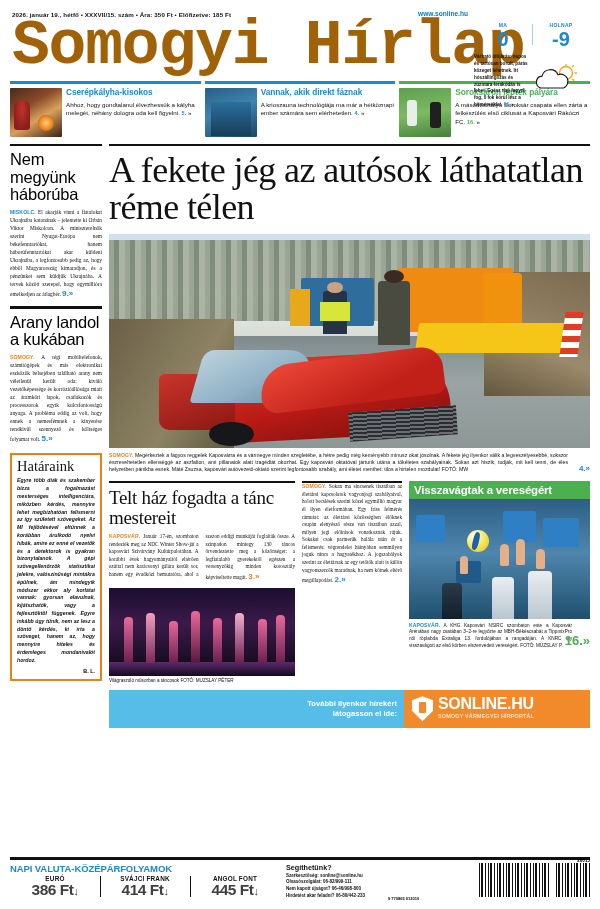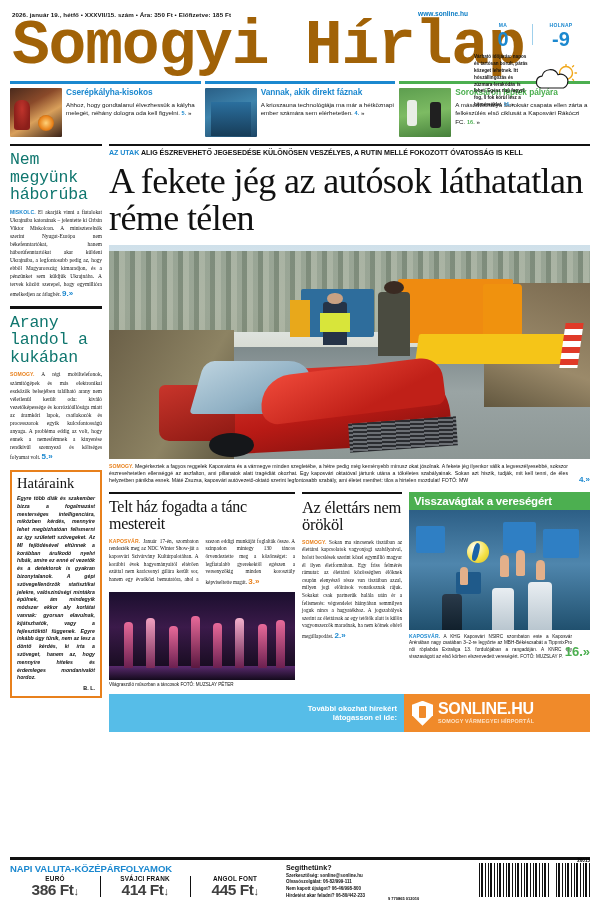--- a/index.html
+++ b/index.html
@@ -58,22 +58,22 @@
   .pg.blue{color:#1b88cf;} .pg.green{color:#4caf50;}
 
   
   .body-grid { display:flex; padding: 7px 10px 0 10px; gap:7px; }
   .col-left { width:92px; flex-shrink:0; }
   .col-main { flex:1; min-width:0; }
 
   .rule-thick { height:2.5px; background:#111; }
 
   .sb-head {
-    font-family:Liberation Mono, monospace;
-    font-size:16.5px; line-height:1.06; font-weight:400; color:#0f766e;
+    font-family:Liberation Sans, sans-serif;
+    font-size:16.5px; line-height:1.06; font-weight:400; color:#000000;
     margin:5px 0 4px 0; letter-spacing:-.2px;
   }
   .sb-body { font-size:5.4px; line-height:1.48; text-align:justify; color:#111; font-family:"Liberation Serif", serif; }
   .kicker { font-weight:800; font-family:"Liberation Sans", sans-serif; font-size:5.1px; letter-spacing:.1px; }
   .kicker.blue{color:#1b88cf;} .kicker.orange{color:#e8801c;}
   .pgbig { font-weight:800; font-family:"Liberation Sans",sans-serif; font-size:8px; }
   .pgbig.blue{color:#1b88cf;} .pgbig.orange{color:#e8801c;} .pgbig.green{color:#4caf50;}
 
   
   .op-box { border:2.5px solid #e8801c; margin-top:8px; padding:4px 5px 5px 5px; }
@@ -122,21 +122,21 @@
     background:repeating-linear-gradient(180deg,#2a2c30 0 2px,#6b6f74 2px 4px); transform:rotate(-4deg); }
 
   .caption { font-size:5.2px; line-height:1.42; text-align:justify; color:#111; margin-top:4px; position:relative; padding-right:22px; }
   .caption .pgbig { position:absolute; right:0; bottom:-1px; }
 
   
   .lower { display:flex; gap:7px; margin-top:7px; }
   .lc1 { width:186px; }
   .lc2 { width:100px; }
   .lc3 { flex:1; }
-  .lc-head { font-family:"Liberation Serif",serif; font-size:16px; line-height:1.05; margin:5px 0 5px 0; color:#111; letter-spacing:-.3px; }
+  .lc-head { font-family:"Liberation Serif",serif; font-size:19px; line-height:1.05; margin:5px 0 5px 0; color:#111; letter-spacing:-.3px; }
   .lc2 .lc-head { font-size:16.5px; }
   .two-col { column-count:2; column-gap:7px; }
   .art-body { font-size:5.2px; line-height:1.46; text-align:justify; color:#111; font-family:"Liberation Serif",serif; }
 
   .dance-photo { height:88px; margin-top:5px; background:linear-gradient(180deg,#1b0f2e 0%,#3b1a4a 40%,#0d0814 100%); position:relative; overflow:hidden; }
   .dancer { position:absolute; bottom:14%; width:9px; height:46px; background:linear-gradient(180deg,#e86a9a,#6b2050); border-radius:4px 4px 1px 1px; }
   .dance-floor { position:absolute; left:0; right:0; bottom:0; height:16%; background:linear-gradient(180deg,#5a2a6e,#140a1c); }
   .dance-cap { font-size:4.6px; margin-top:2px; color:#111; }
 
   
@@ -279,21 +279,20 @@
       <div class="op-box">
         <div class="op-title">Határaink</div>
         <div class="op-text">Egyre több diák és szakember bízza a fogalmazást mesterséges intelligenciára, miközben kérdés, mennyire lehet megbízhatóan felismerni az így született szövegeket. Az MI fejlődésével eltűnnek a korábban árulkodó nyelvi hibák, amire ez enné el vezetők és a detektorok is gyakran bizonytalanok. A gépi szövegellenőrzők statisztikai jelekre, valószínűségi mintákra épülnek, ám mindegyik módszer ekkor aly korlátai vannak: gyorsan elavulnak, kijátszhatók, vagy a fejlesztőktől függenek. Egyre inkább úgy tűnik, nem az lesz a döntő kérdés, ki írta a szöveget, hanem az, hogy mennyire hiteles és érdemleges mondanivalót hordoz.</div>
         <div class="op-sig">B. L.</div>
       </div>
     </div>
 
     <div class="col-main">
 
       <div class="rule-thick"></div>
-      <div class="lead-over"><span class="tag">AZ UTAK</span> <span>ALIG ÉSZREVEHETŐ JEGESEDÉSE KÜLÖNÖSEN VESZÉLYES, A RUTIN MELLÉ FOKOZOTT ÓVATOSSÁG IS KELL</span></div>
       <div class="lead-h">A fekete jég az autósok láthatatlan réme télen</div>
 
       <div class="lead-photo">
         <div class="sky"></div>
         <div class="trees"></div>
         <div class="road"></div>
         <div class="verge-l"></div>
         <div class="verge-r"></div>
         <div class="truck1"></div>
         <div class="truck2"></div>
@@ -329,21 +328,20 @@
             <div class="dancer" style="left:56%;height:45px"></div>
             <div class="dancer" style="left:68%;height:50px;background:linear-gradient(180deg,#f2b0cc,#6b2050)"></div>
             <div class="dancer" style="left:80%;height:44px"></div>
             <div class="dancer" style="left:90%;height:48px"></div>
           </div>
           <div class="dance-cap"><span>Világraszóló műsorban a táncosok</span> <span>FOTÓ: MUZSLAY PÉTER</span></div>
         </div>
 
         <div class="lc2">
           <div class="rule-thick"></div>
-          <div class="lc-head">Az élettárs nem örököl</div>
           <div class="art-body"><span class="kicker orange">SOMOGY.</span><span> Sokan ma sincsenek tisztában az élettársi kapcsolatok vagyonjogi szabályaival, holott becslések szerint közel egymillió magyar él ilyen életformában. Egy friss felmérés rámutat: az élettársi közösségben élőknek csupán elenyésző része van tisztában azzal, milyen jogi előírások vonatkoznak rájuk. Sokakat csak partnerük halála után ér a felismerés: végrendelet hiányában semmilyen joguk nincs a hagyatékhoz. A jogszabályok szerint az élettársak az egy tetőtök alatt is külön vagyonszerzők maradnak, ha nem kötnek eltérő megállapodást.</span> <span class="pgbig blue">2.</span><span class="pgbig blue">»</span></div>
         </div>
 
         <div class="lc3">
           <div class="sport-banner">Visszavágtak a vereségért</div>
           <div class="sport-photo">
             <div class="sp-seat" style="left:4%;top:14%;width:16%;height:22%"></div>
             <div class="sp-seat" style="left:52%;top:10%;width:18%;height:26%"></div>
             <div class="sp-seat" style="left:74%;top:16%;width:20%;height:24%"></div>
             <div class="sp-seat" style="left:26%;top:52%;width:14%;height:18%;background:#1f5a8a"></div>
@@ -355,21 +353,21 @@
             <div class="jersey" style="left:46%;width:22px;height:42px"></div>
             <div class="jersey" style="left:66%;width:24px;height:48px"></div>
             <div class="jersey" style="left:18%;width:20px;height:36px;background:linear-gradient(180deg,#2a3a4a,#11202c)"></div>
           </div>
           <div class="sport-cap"><span class="kicker blue">KAPOSVÁR.</span><span> A KHG Kaposvári NSIRC szombaton este a Kaposvár Arénában nagy csatában 3–2-re legyőzte az MBH-Békéscsabát a TippmixPro női röplabda Extraliga 13. fordulójában a rangadóján. A KNRC így visszavágott az első körben elszenvedett vereségért.</span> <span>FOTÓ: MUZSLAY P.</span><span class="pgbig green"><span>16.</span>»</span></div>
         </div>
       </div>
 
       <div class="promo">
         <div class="promo-l">
-          <span>További okozhat hírekért</span>
+          <span>További ilyenkor hírekért</span>
           <span>látogasson el ide:</span>
         </div>
         <div class="promo-r">
           <div class="shield"></div>
           <div>
             <div class="promo-txt1">SONLINE.HU</div>
             <div class="promo-txt2">SOMOGY VÁRMEGYEI HÍRPORTÁL</div>
           </div>
         </div>
       </div>

